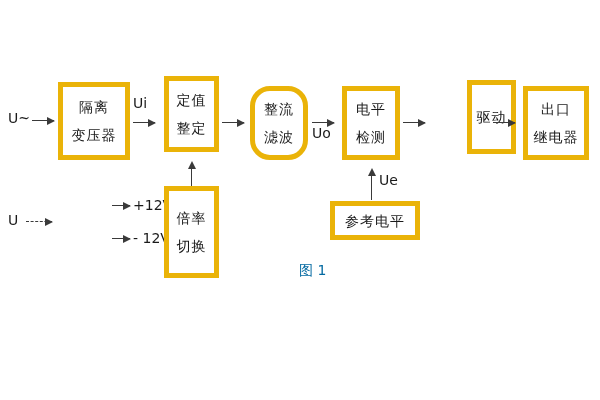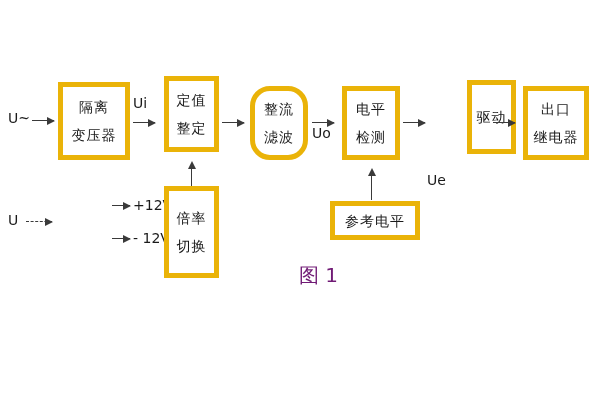--- a/index.html
+++ b/index.html
@@ -83,22 +83,22 @@
     top: -7px;
     width: 0;
     height: 0;
     border-left: 4px solid transparent;
     border-right: 4px solid transparent;
     border-bottom: 8px solid #3a3a3a;
   }
 
   .caption {
     position: absolute;
-    font-size: 20px;
-    color: #701a75;
+    font-size: 14px;
+    color: #0369a1;
     white-space: nowrap;
   }
 </style>
 </head>
 <body>
 
 <div id="diagram">
 
   <div class="label" style="left:8px; top:110px;">U~</div>
 
@@ -160,21 +160,21 @@
 
   <div class="box" style="left:164px; top:186px; width:55px; height:92px;">
     <span class="line1">倍率</span>
     <span class="line2">切换</span>
   </div>
 
   <div class="arrow-v" style="left:191px; top:168px; height:18px;"></div>
 
   <div class="arrow-v" style="left:371px; top:175px; height:25px;"></div>
 
-  <div class="label" style="left:379px; top:172px;margin-left:48px;">Ue</div>
+  <div class="label" style="left:379px; top:172px;">Ue</div>
 
   <div class="box single" style="left:330px; top:201px; width:90px; height:39px;align-items:center;">
     <span class="line1">参考电平</span>
   </div>
 
   <div class="caption" style="left:299px; top:262px;">图 1</div>
 
 </div>
 
 </body></html>

